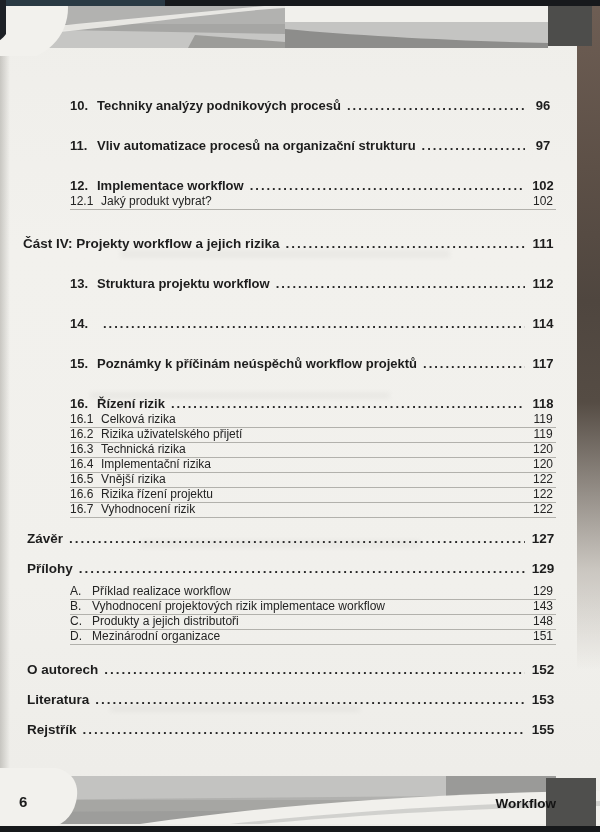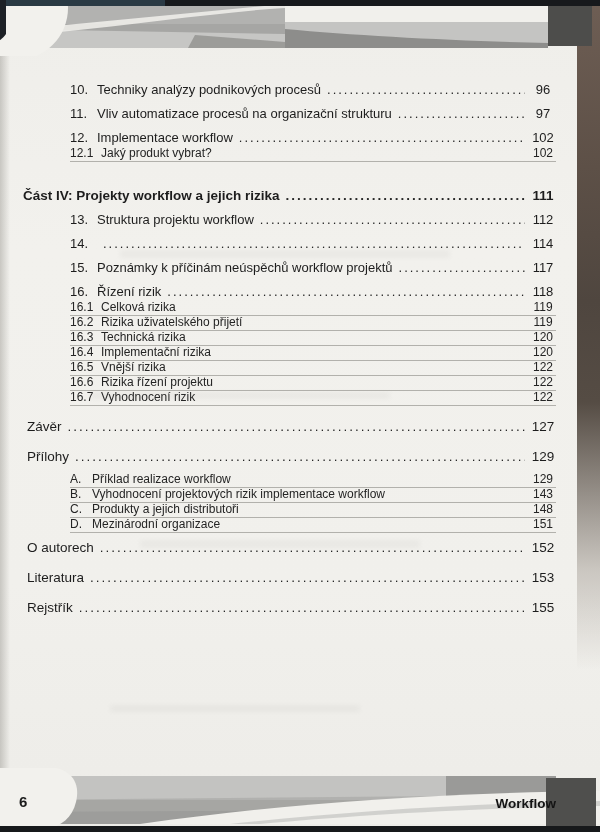--- a/index.html
+++ b/index.html
@@ -20,25 +20,25 @@
   .band.top{top:0;height:56px;}
   .band.bottom{top:768px;height:64px;}
   
   .toc{position:absolute;left:70px;right:44px;top:75px;}
   .row{display:flex;align-items:baseline;}
   .num{flex:none;}
   .label{flex:none;white-space:nowrap;}
   .leader{flex:1 1 auto;overflow:hidden;white-space:nowrap;letter-spacing:2px;margin:0 5px 0 6px;color:#262626;}
   .spacer{flex:1 1 auto;}
   .pg{flex:none;min-width:26px;text-align:center;}
-  .r-chapter{font-weight:normal;font-size:13px;line-height:18px;margin-top:6px;}
+  .r-chapter{font-weight:bold;font-size:13px;line-height:18px;margin-top:22px;}
   .r-chapter .num{width:27px;}
   .r-part{font-weight:bold;font-size:13.5px;line-height:19px;margin-top:24px;margin-left:-47px;}
-  .r-top{font-weight:normal;font-size:13.5px;line-height:19px;margin-top:11px;margin-left:-43px;}
-  .r-top.extra{margin-top:5px;}
+  .r-top{font-weight:bold;font-size:13.5px;line-height:19px;margin-top:11px;margin-left:-43px;}
+  .r-top.extra{margin-top:15px;}
   .r-sub,.r-appendix{font-size:12px;line-height:13px;margin-top:0;
       border-bottom:1px solid #b2b1ac;padding-bottom:1px;color:#242424;}
   .r-sub .num{width:31px;}
   .r-appendix .num{width:22px;}
   .r-appendix.first{margin-top:7px;}
   
   .folio{position:absolute;left:19px;top:793px;font-weight:bold;font-size:15px;color:#1b1b1b;}
   .book-title{position:absolute;right:44px;top:796px;font-weight:bold;font-size:13.5px;color:#141414;}
   
   .bleed{position:absolute;background:#8a8a86;opacity:.07;filter:blur(2px);border-radius:2px;}

